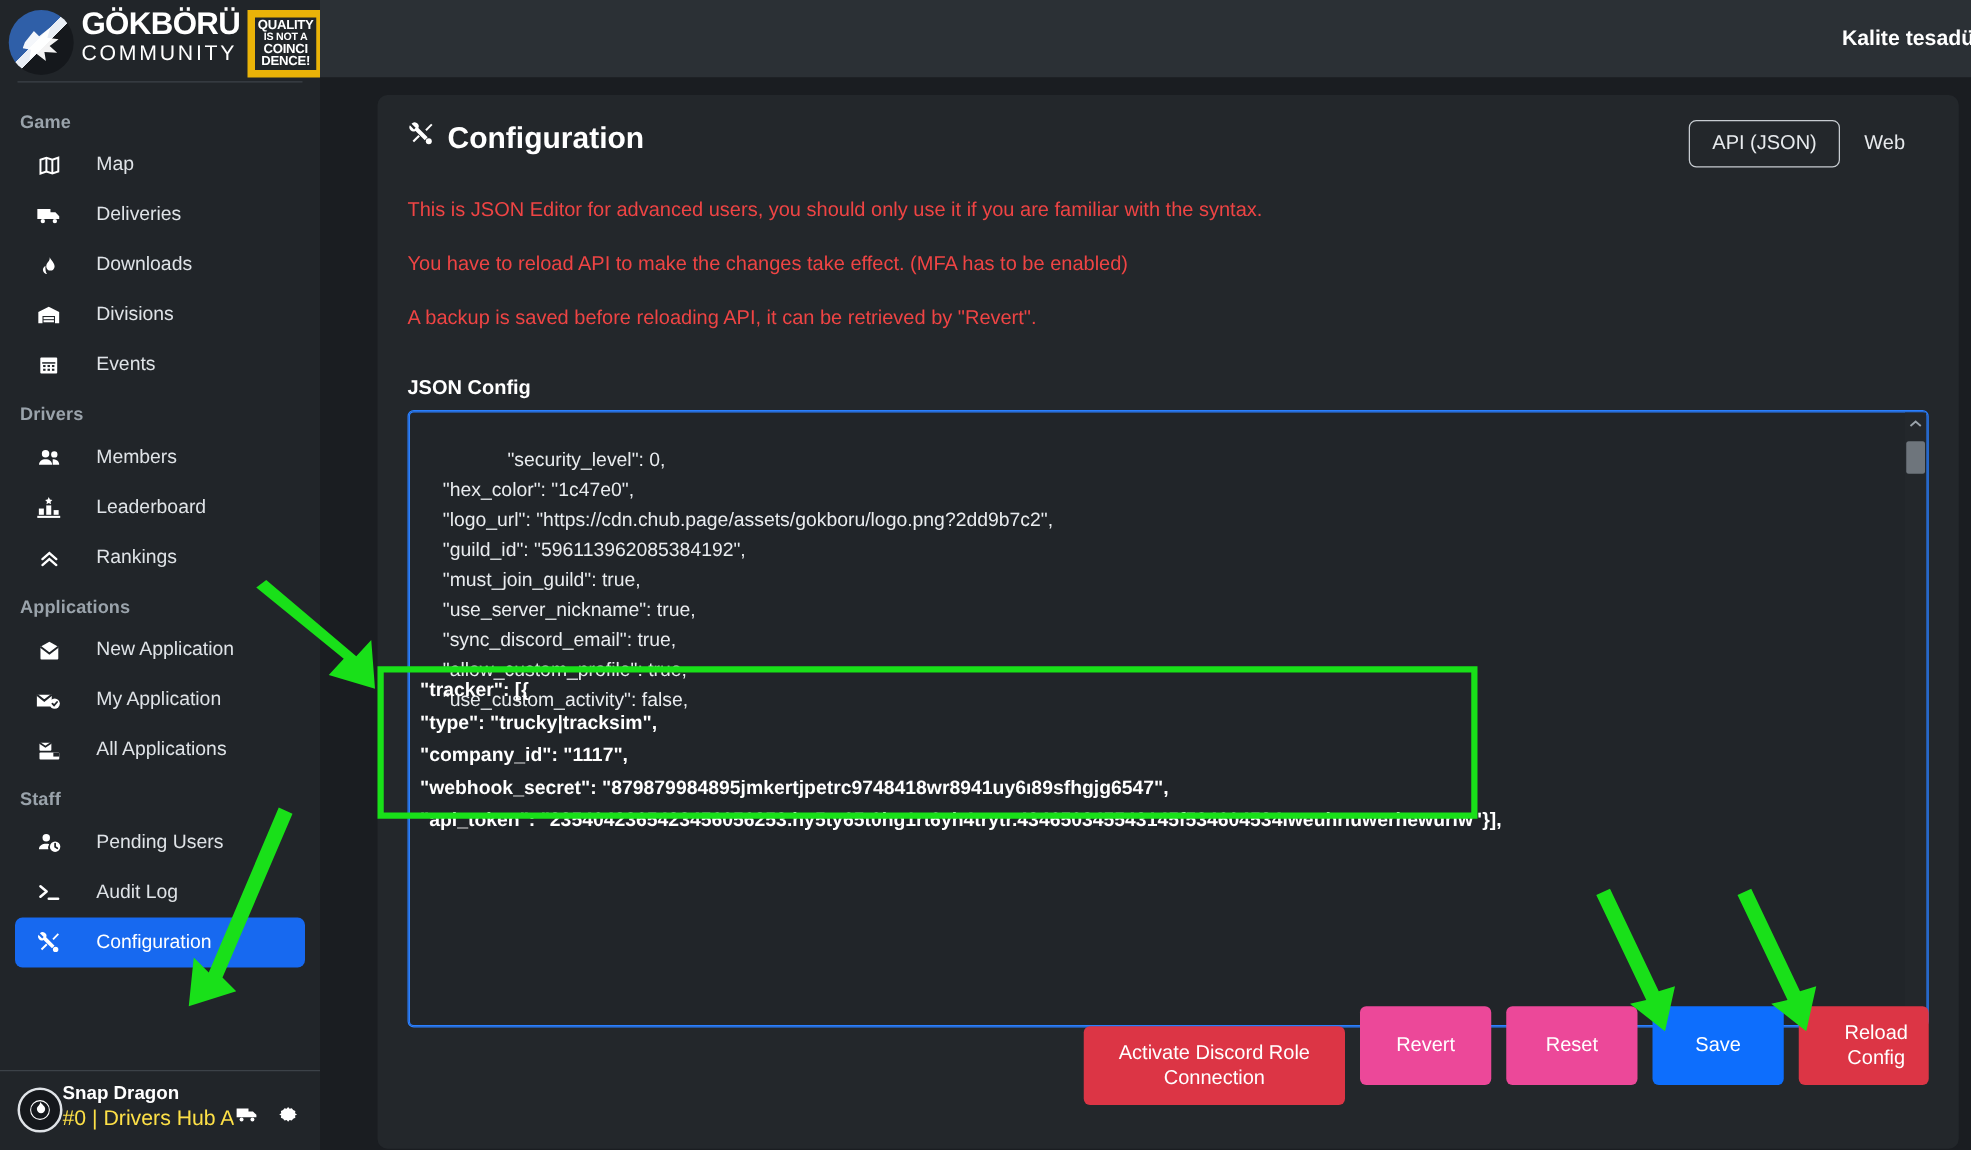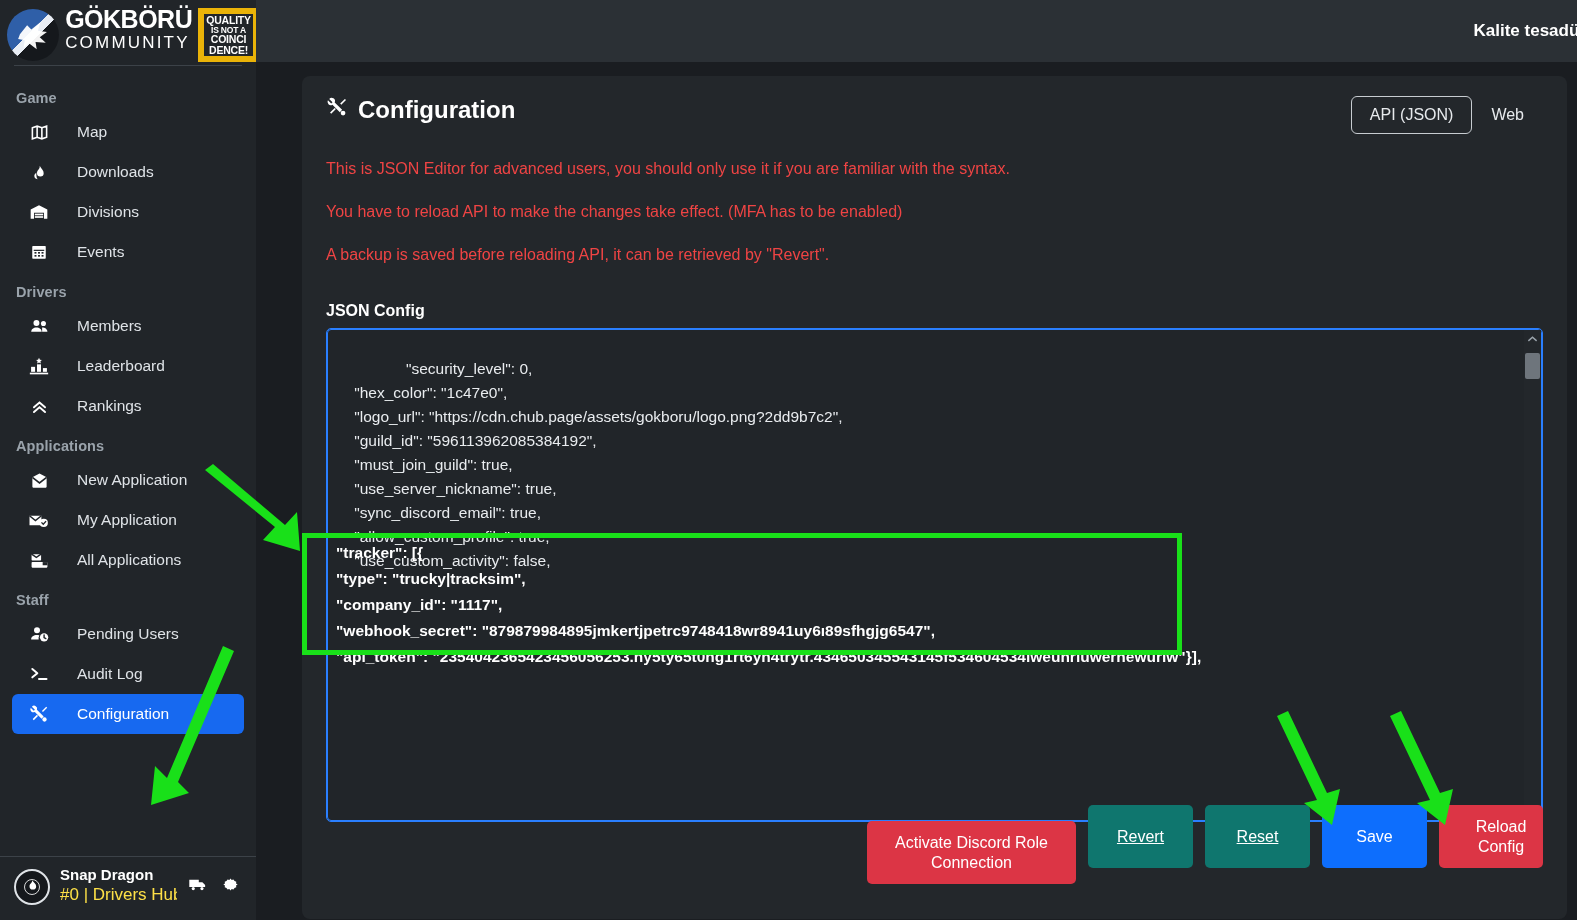--- a/index.html
+++ b/index.html
@@ -13,21 +13,21 @@
 
   
   .sidebar {
     position: absolute; left: 0; top: 0;
     width: 256px; height: 920px;
     background: #212529;
     overflow: hidden;
   }
   .brand {
     height: 62px;
-    display: flex; align-items: flex-end; justify-content: center;
+    display: flex; align-items: center; justify-content: center;
     padding: 6px 10px 0 20px;
   }
   .brand-logo-wrap { display: flex; align-items: center; gap: 6px; }
   .wolf-badge {
     width: 52px; height: 52px; border-radius: 50%;
     background:
       linear-gradient(135deg, #2f5fa8 0%, #2f5fa8 45%, #e9eef5 45%, #e9eef5 55%, #15181c 55%, #15181c 100%);
     position: relative; flex: 0 0 auto;
     overflow: hidden;
   }
@@ -79,21 +79,21 @@
     width: 22px; display: flex; align-items: center; justify-content: center;
     color: #fff; flex: 0 0 auto;
   }
   .sb-item.active { background: #1769f0; color: #fff; }
 
   
   .sb-footer {
     position: absolute; bottom: 0; left: 0; width: 256px;
     border-top: 1px solid #3c4248;
     padding: 10px 12px 14px 14px;
-    display: flex; align-items: center; gap: 10px;
+    display: flex; align-items: flex-end; gap: 0;
     background: #212529;
   }
   .avatar {
     width: 36px; height: 36px; border-radius: 50%;
     border: 2px solid #dfe3e7; background: #15181c;
     display: flex; align-items: center; justify-content: center;
     flex: 0 0 auto; color: #fff;
   }
   .user-meta { flex: 1 1 auto; min-width: 0; }
   .user-name { color: #fff; font-weight: bold; font-size: 15px; line-height: 1.1; }
@@ -204,21 +204,21 @@
   }
   .btn {
     border: none; border-radius: 5px; color: #fff;
     font-family: "Liberation Sans", sans-serif;
     font-size: 16px; cursor: pointer;
     display: flex; align-items: center; justify-content: center;
     text-align: center; line-height: 1.25;
     height: 63px;
   }
   .btn-danger { background: #dc3545; padding-left: 20px; }
-  .btn-secondary { background: #0f766e; text-decoration: underline; }
+  .btn-secondary { background: #ec4899; }
   .btn-primary { background: #0d6efd; }
   .btn.w-wide { width: 209px; padding: 0 12px; margin-top: 16px; }
   .btn.w-med { width: 105px; }
   .btn.w-narrow { width: 104px; }
 
   
   .arrows { position: absolute; inset: 0; pointer-events: none; }
 </style>
 </head>
 <body>
@@ -261,20 +261,30 @@
 
         <div class="sb-group">Game</div>
         <div class="sb-item">
           <span class="ico">
             <svg width="19" height="19" viewBox="0 0 24 24" fill="none" stroke="currentColor" stroke-width="2">
                 <path d="M3 6l6-2 6 2 6-2v14l-6 2-6-2-6 2z"></path>
                 <path d="M9 4v14M15 6v14"></path>
               </svg>
           </span>
           <span>Map</span>
+        </div>
+        <div class="sb-item">
+          <span class="ico">
+            <svg width="21" height="21" viewBox="0 0 24 24" fill="currentColor">
+                <path d="M1 6h12v9H1zM13 9h4.5l3.5 3.5V15h-8z"></path>
+                <circle cx="6" cy="17" r="2"></circle>
+                <circle cx="17" cy="17" r="2"></circle>
+              </svg>
+          </span>
+          <span>Deliveries</span>
         </div>
         <div class="sb-item">
           <span class="ico">
             <svg width="16" height="19" viewBox="0 0 24 24" fill="currentColor">
                 <path d="M13 2c1 5-4 6-4 11a5 5 0 0010 0c0-4-3-6-6-11z"></path>
                 <path d="M8 12c-2 2-3 3-3 5a5 5 0 005 5c-2-2-2-6-2-10z"></path>
               </svg>
           </span>
           <span>Downloads</span>
         </div>

